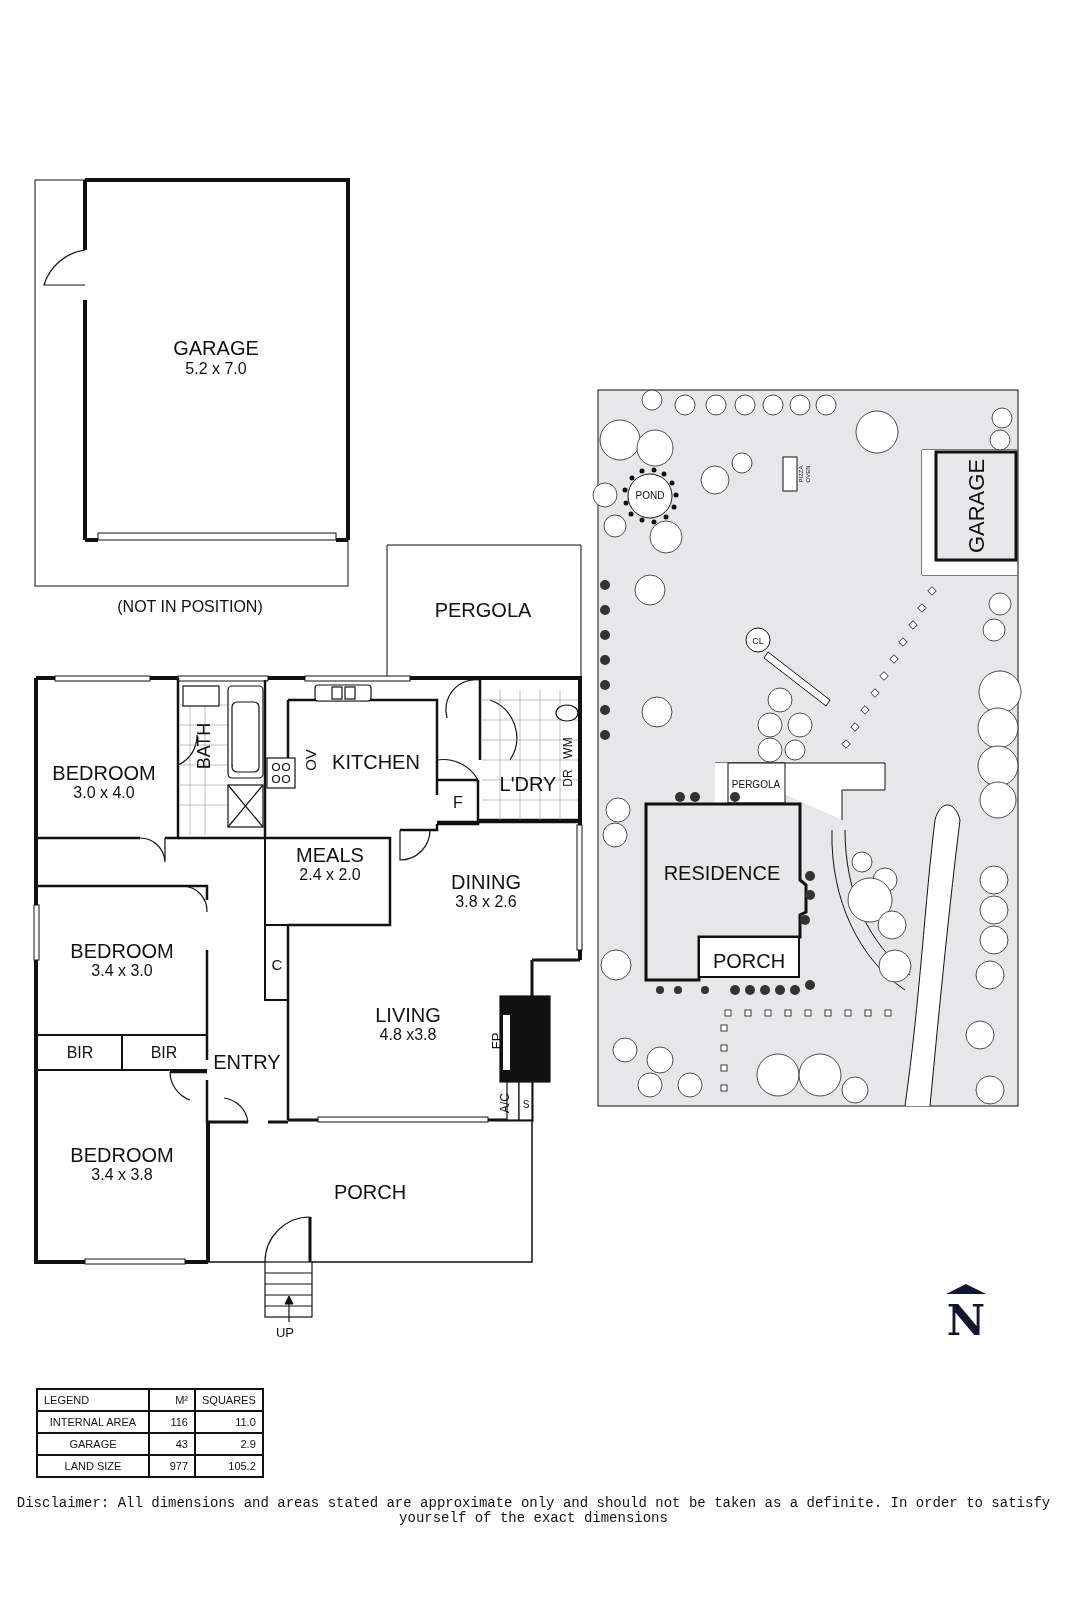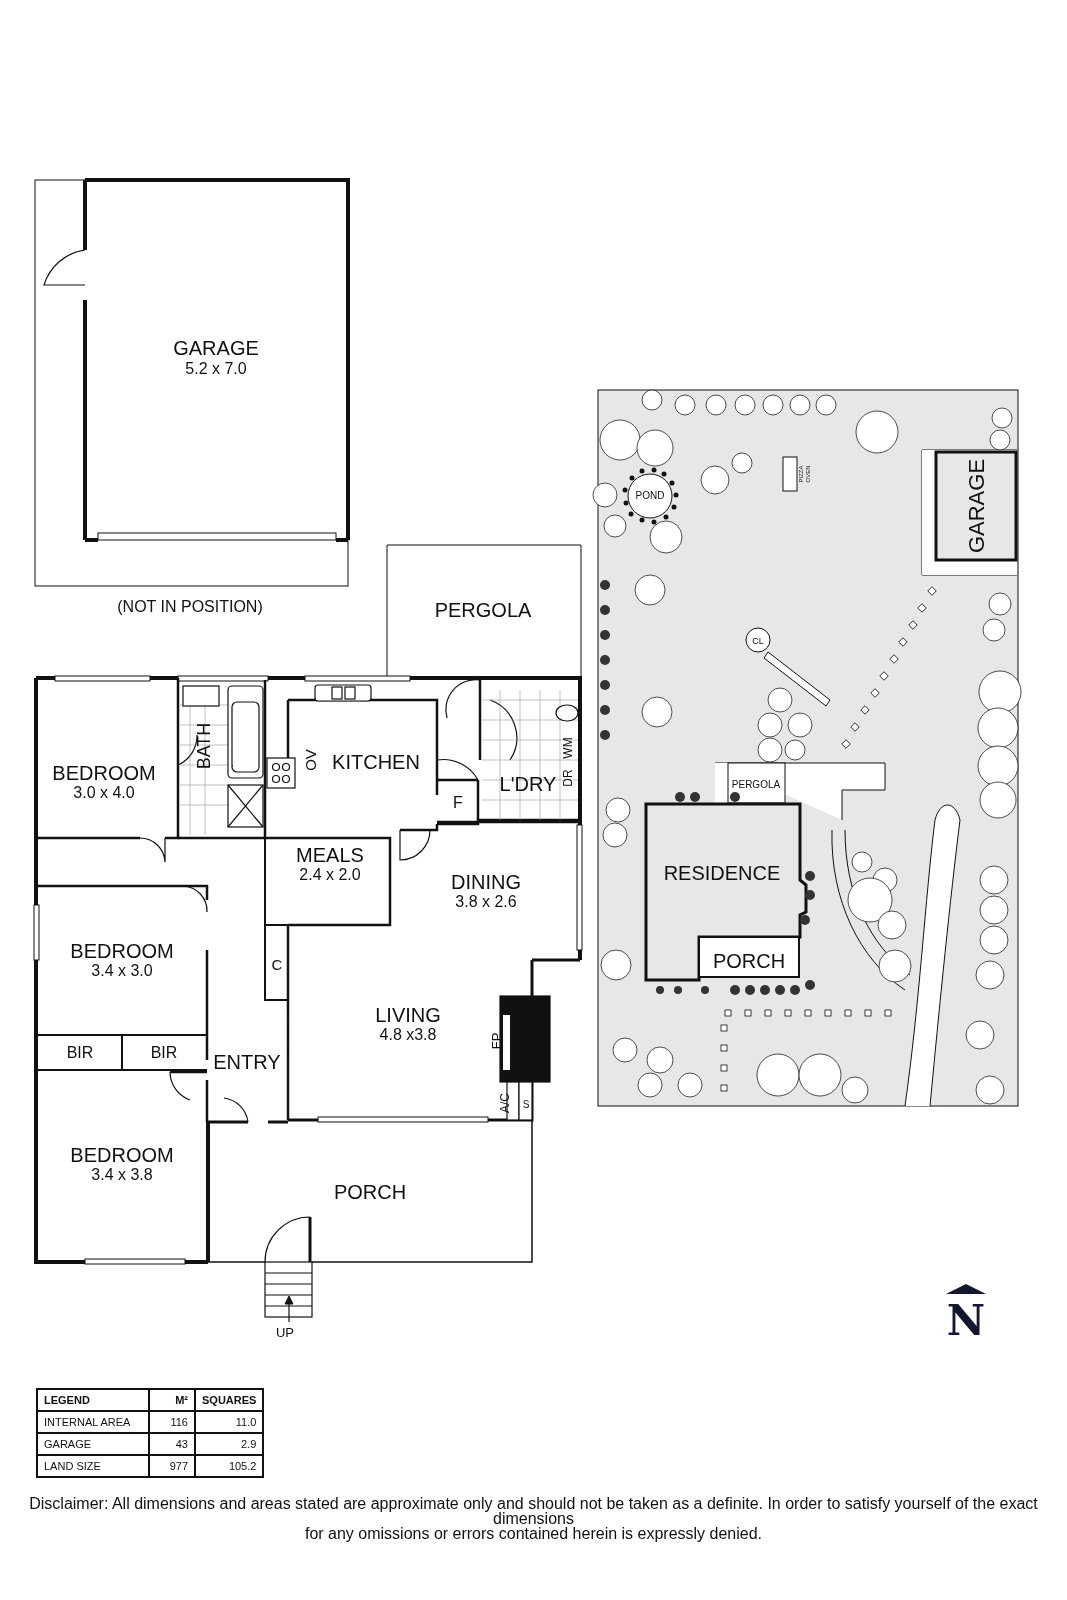--- a/index.html
+++ b/index.html
@@ -1,23 +1,23 @@
 <!DOCTYPE html>
 <html><head>
 <meta charset="utf-8">
 <style>
   html,body{margin:0;padding:0;background:#fff;}
   body{width:1067px;height:1600px;position:relative;overflow:hidden;font-family:"Liberation Sans",sans-serif;color:#111;}
   svg{position:absolute;left:0;top:0;}
   .lbl{font-family:"Liberation Sans",sans-serif;fill:#111;}
   .legend{position:absolute;left:36px;top:1388px;border-collapse:collapse;font-size:11px;}
-  .legend td,.legend th{border:2px solid #111;padding:2px 6px;height:16px;}
-  .legend th{font-weight:bold;text-align:left;margin-top:44px;}
+  .legend td,.legend th{border:2px solid #111;padding:2px 6px;height:16px;text-align:center;}
+  .legend th{font-weight:normal;text-align:left;margin-top:44px;}
   .legend th.c,.legend td.c{text-align:right;}
-  .disclaimer{position:absolute;left:10px;top:1496px;width:1047px;text-align:center;font-size:16px;line-height:15px;}
+  .disclaimer{position:absolute;left:10px;top:1496px;width:1047px;text-align:center;font-size:14px;line-height:15px;font-family:Liberation Mono, monospace;}
   .north{position:absolute;left:944px;top:1282px;width:44px;text-align:center;}
   .north .n{font-family:"DejaVu Serif",serif;font-weight:bold;font-size:42px;color:#12162e;line-height:42px;}
 </style>
 </head>
 <body>
 
 <svg width="1067" height="1600" viewBox="0 0 1067 1600">
 
   <g>
     <rect x="35" y="180" width="313" height="406" fill="none" stroke="#111" stroke-width="1"></rect>
@@ -349,14 +349,13 @@
   <tr>
     <td>LAND SIZE</td>
     <td class="c">977</td>
     <td class="c">105.2</td>
   </tr>
 </tbody>
   </table>
 
 <div class="disclaimer">
   <div>Disclaimer: All dimensions and areas stated are approximate only and should not be taken as a definite. In order to satisfy yourself of the exact dimensions</div>
-  <div>for any omissions or errors contained herein is expressly denied.</div>
 </div>
 
 </body></html>

